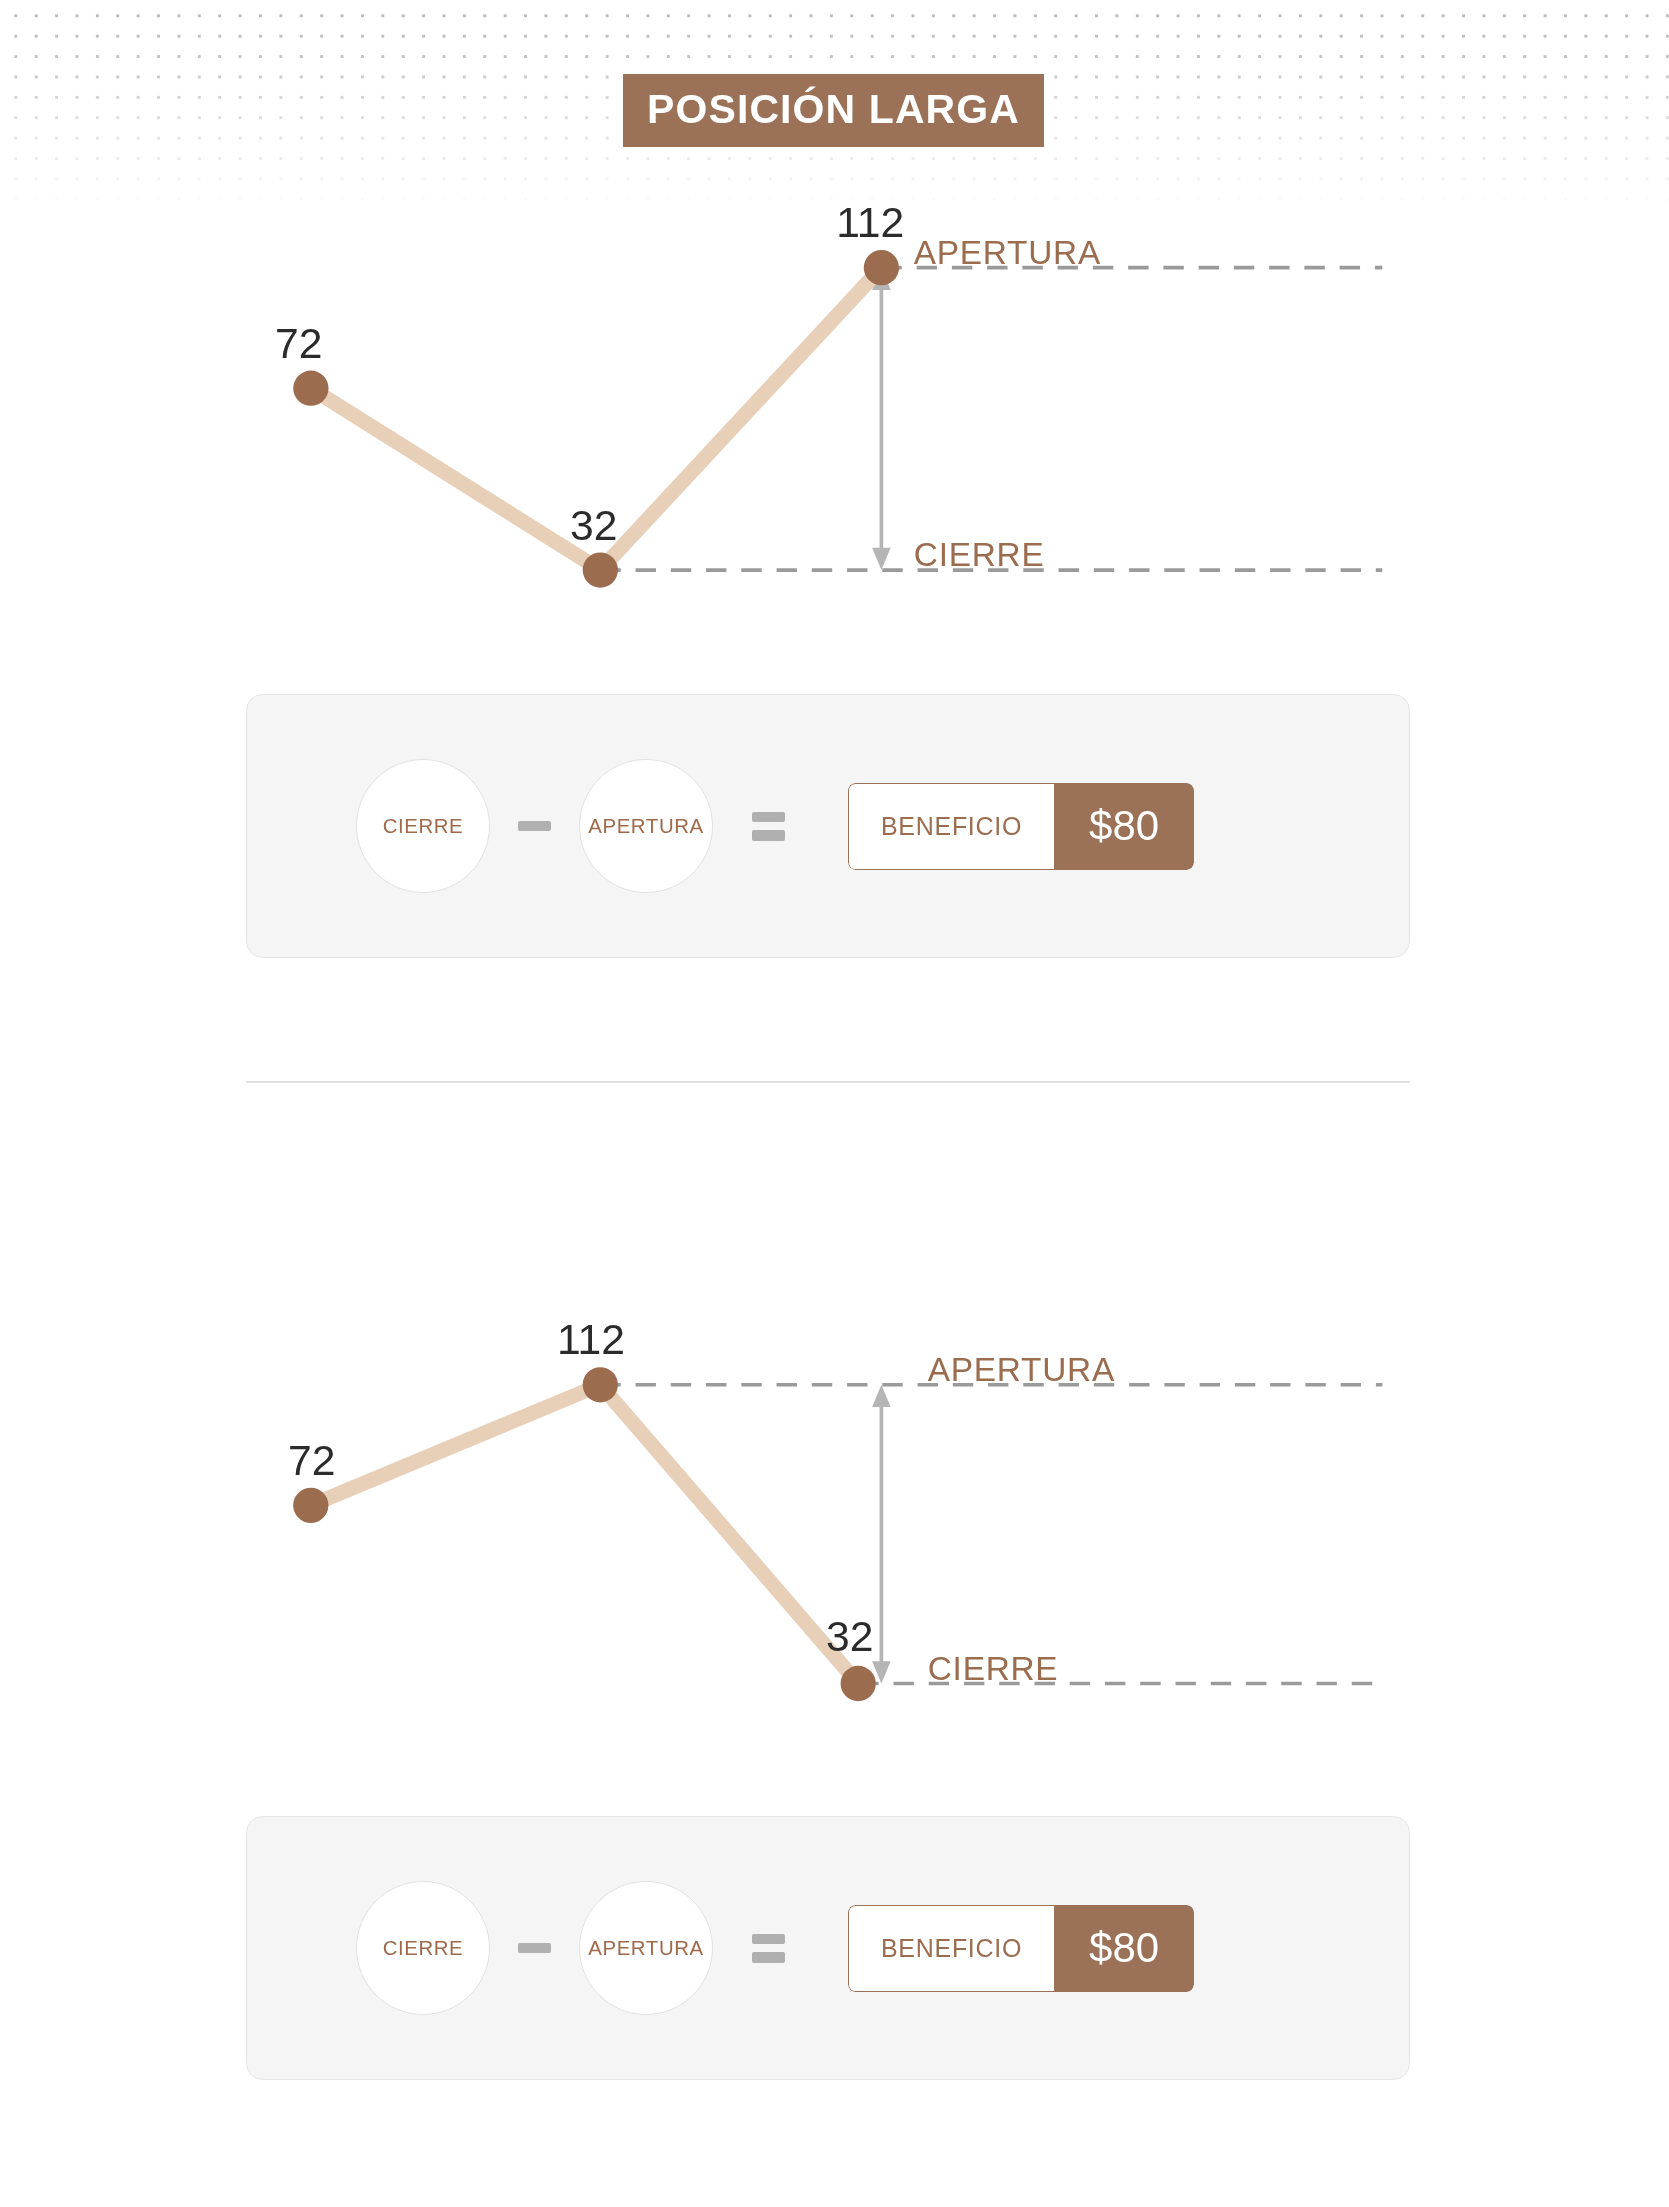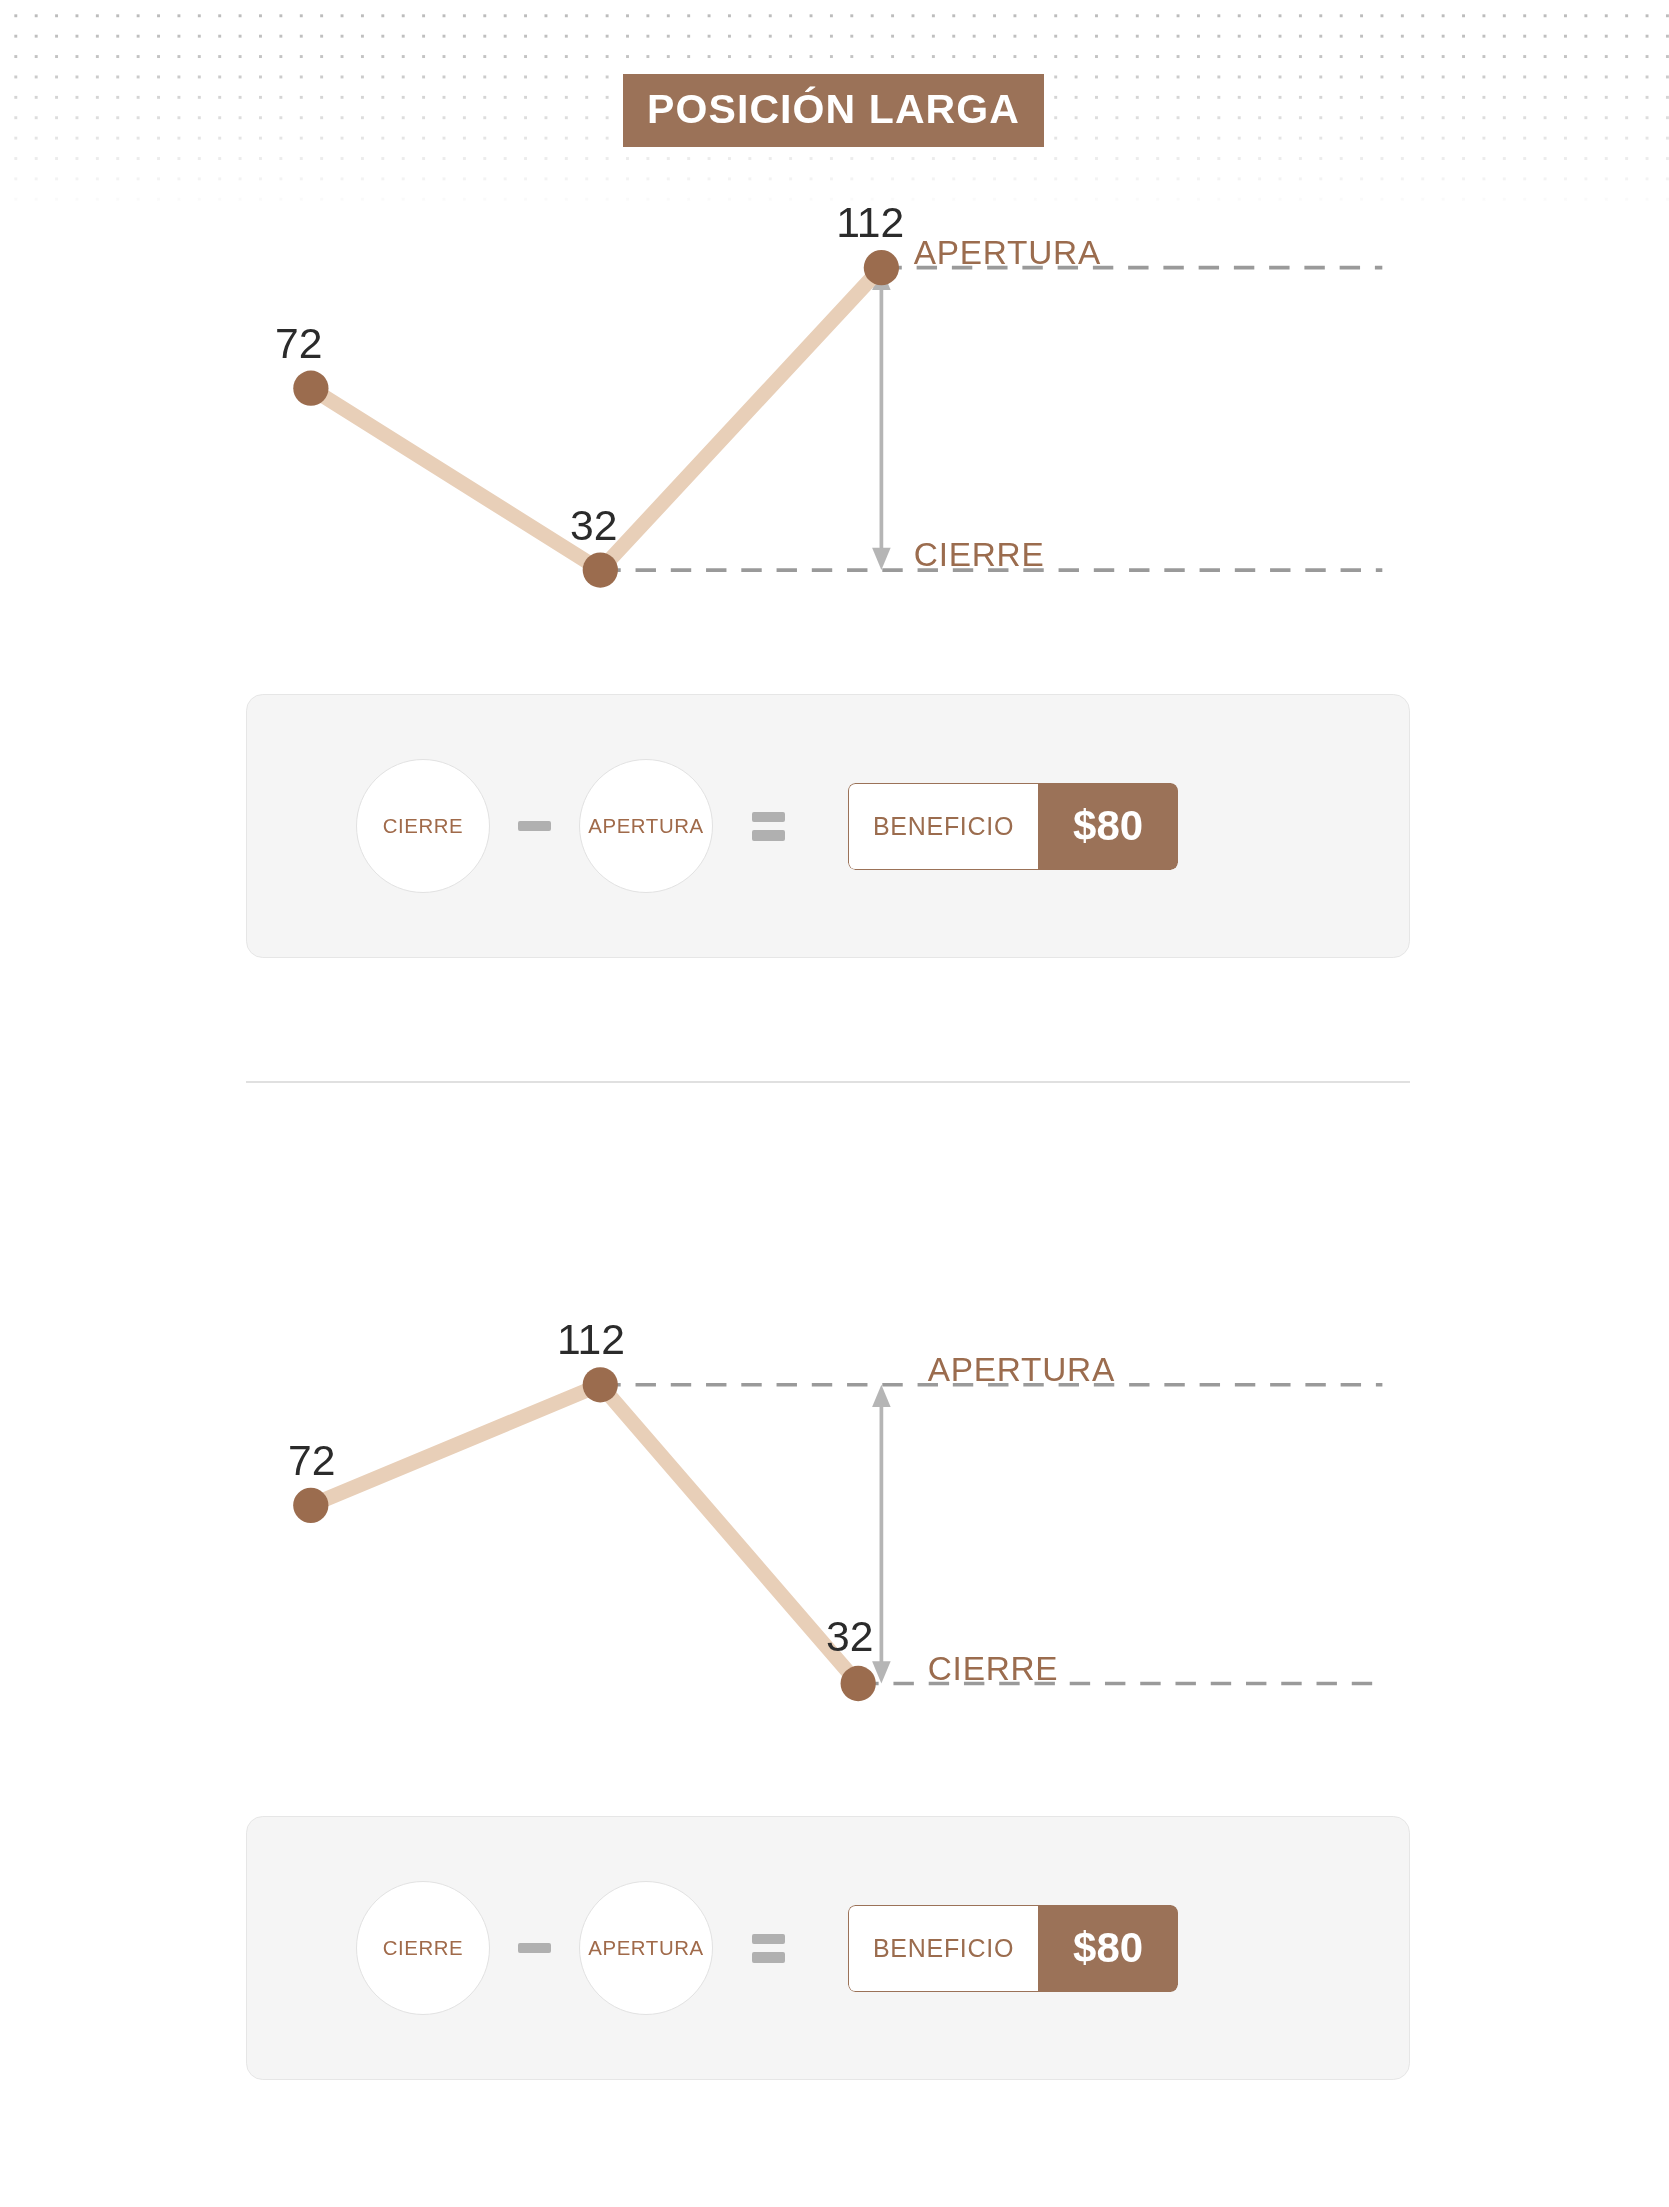--- a/index.html
+++ b/index.html
@@ -135,27 +135,27 @@
   .benefit-label {
     background: #ffffff;
     border: 1.9px solid #9b7258;
     border-right: none;
     border-radius: 7.4px 0 0 7.4px;
     color: #9b6c4e;
     font-size: 25px;
     letter-spacing: 0.7px;
     display: flex;
     align-items: center;
-    padding: 0 24px;
+    padding: 0 32px;
   }
   .benefit-amount {
     background: #9b7258;
     color: #ffffff;
     font-size: 42px;
-    font-weight: bold;
+    font-weight: normal;
     display: flex;
     align-items: center;
     padding: 0 35px;
     border-radius: 0 7.4px 7.4px 0;
   }
 
   
   #section-divider {
     position: absolute;
     left: 246px;

